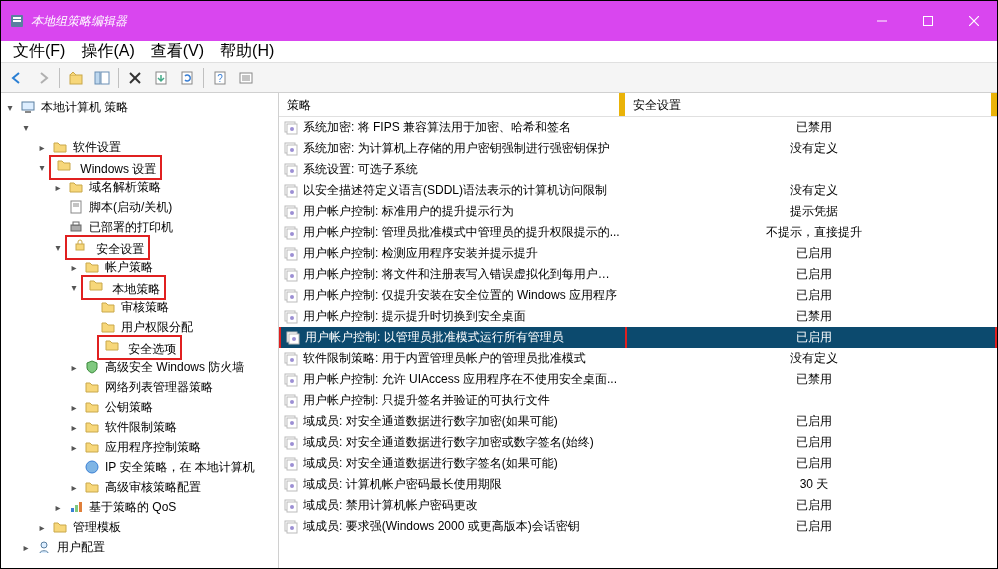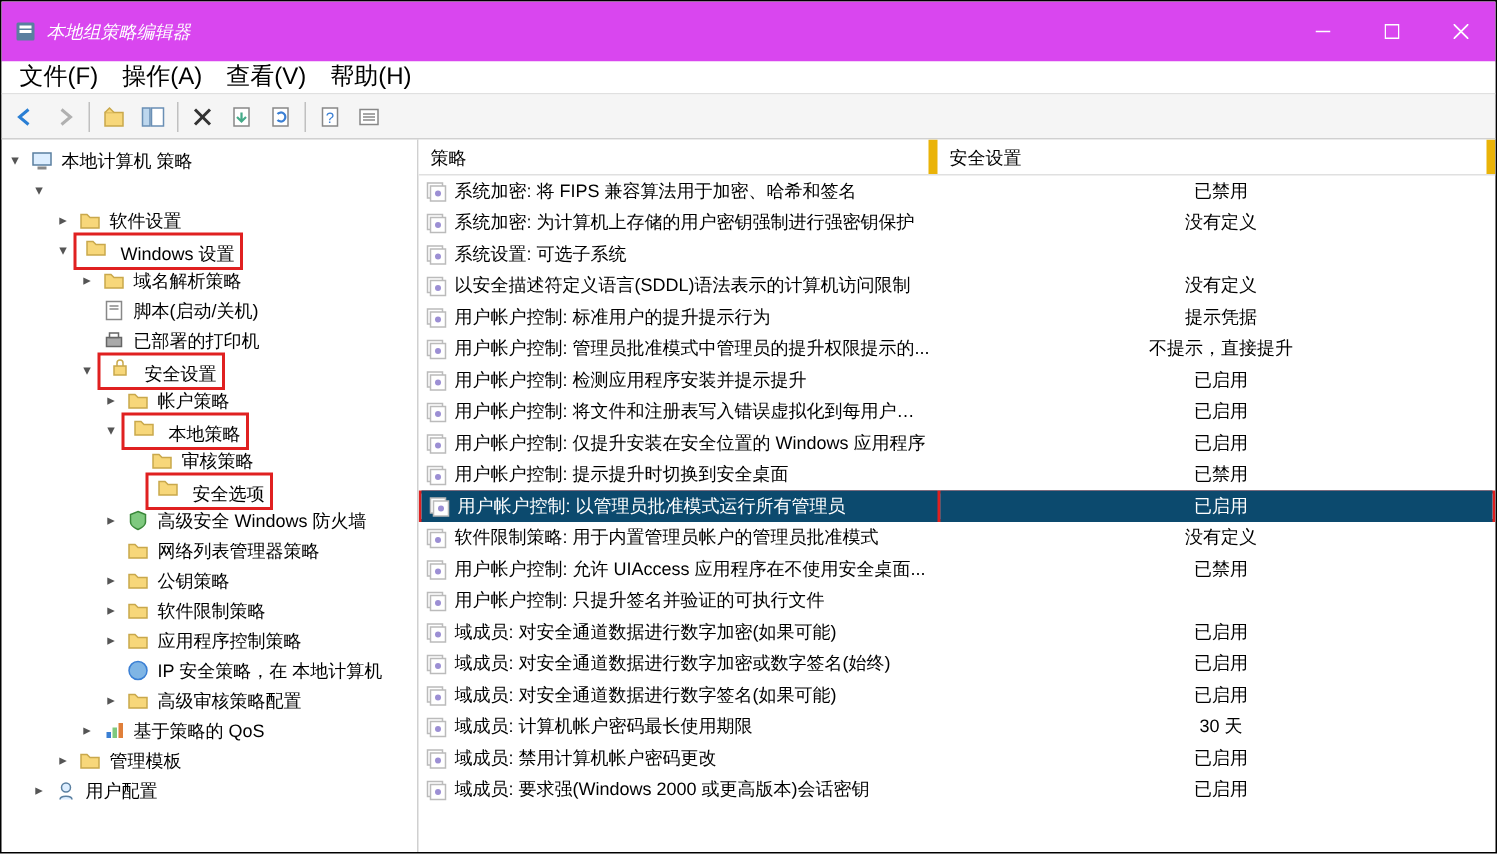--- a/index.html
+++ b/index.html
@@ -347,20 +347,29 @@
     <div class="tree-row" style="padding-left:80px">
       <span class="tree-toggle empty">▸</span>
       <span class="tree-icon">
           <svg width="16" height="16">
             <path d="M2 4 L6 4 L8 6 L14 6 L14 13 L2 13 Z" fill="#f7d77a" stroke="#c9a84b"></path>
           </svg>
         </span>
       <span class="tree-label">审核策略</span>
     </div>
 
+    <div class="tree-row" style="padding-left:80px">
+      <span class="tree-toggle empty">▸</span>
+      <span class="tree-icon">
+          <svg width="16" height="16">
+            <path d="M2 4 L6 4 L8 6 L14 6 L14 13 L2 13 Z" fill="#f7d77a" stroke="#c9a84b"></path>
+          </svg>
+        </span>
+      <span class="tree-label">用户权限分配</span>
+    </div>
 
     <div class="tree-row" style="padding-left:80px">
       <span class="tree-toggle empty">▸</span>
       <span class="hl-box">
         <span class="tree-icon">
             <svg width="16" height="16">
               <path d="M2 4 L6 4 L8 6 L14 6 L14 13 L2 13 Z" fill="#f7d77a" stroke="#c9a84b"></path>
             </svg>
           </span>
         <span class="tree-label">安全选项</span>

